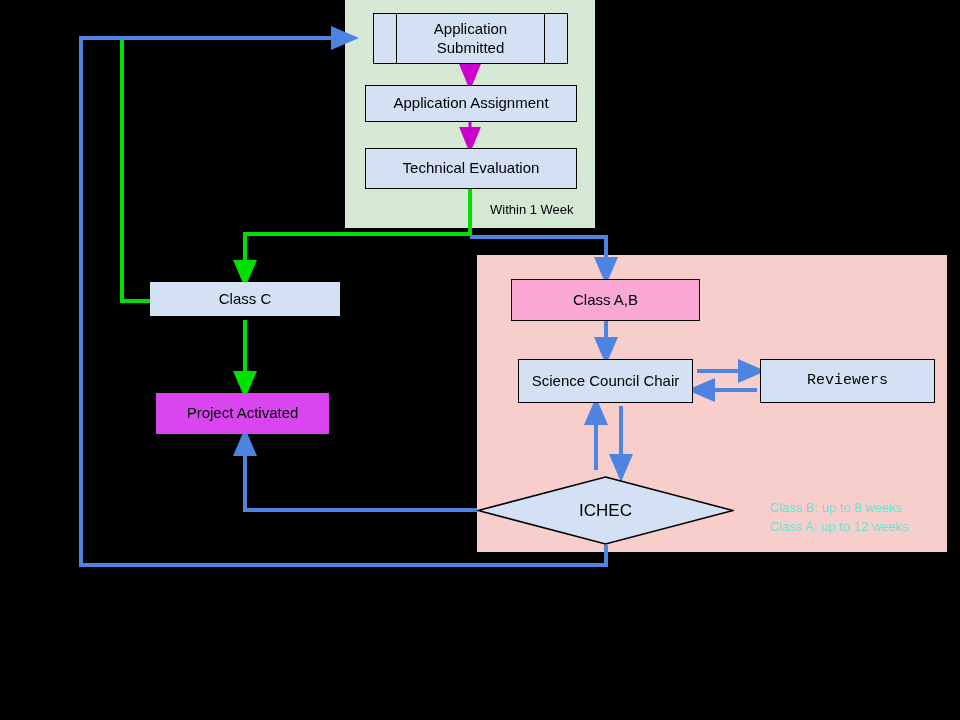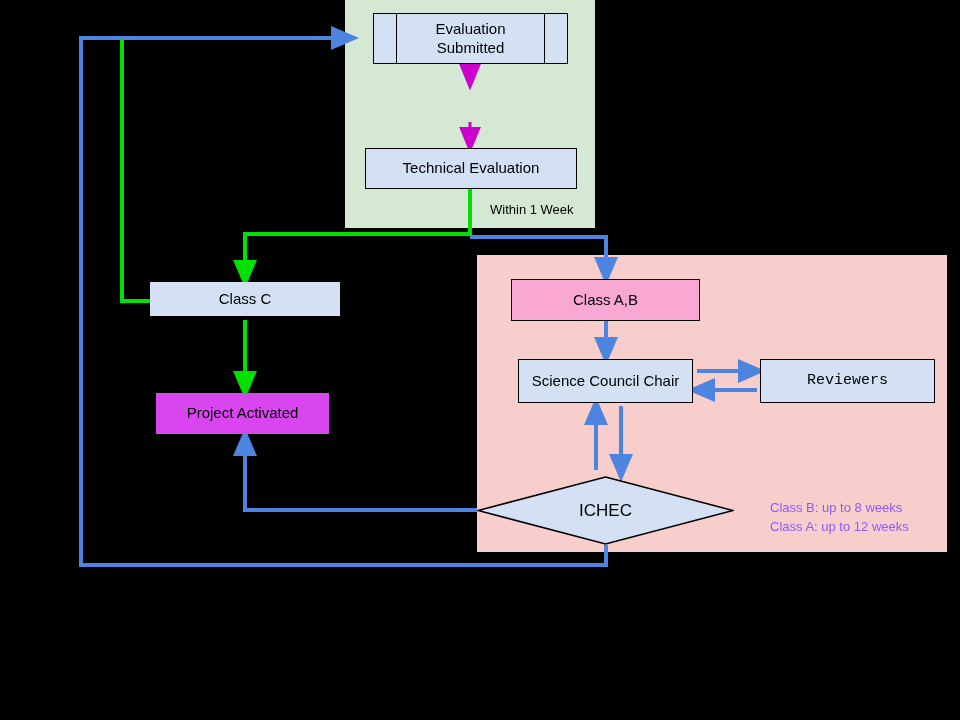--- a/index.html
+++ b/index.html
@@ -54,21 +54,21 @@
     left: 0; right: 0; top: 0; bottom: 0;
     display: flex;
     align-items: center;
     justify-content: center;
     font-size: 17px;
     color: #000;
     pointer-events: none;
   }
   .note {
     position: absolute;
-    color: #8b5cf6;
+    color: #5eead4;
     font-size: 13px;
     line-height: 1.45;
     white-space: pre-line;
   }
   .caption {
     position: absolute;
     color: #000000;
     font-size: 13px;
   }
   svg.edges {
@@ -125,24 +125,27 @@
     <path d="M596,470 L596,411" stroke="#4d84e0" stroke-width="4" fill="none" marker-end="url(#arrow-blue)"></path>
 
     <path d="M477,510 L245,510 L245,442" stroke="#4d84e0" stroke-width="4" fill="none" marker-end="url(#arrow-blue)"></path>
 
     <path d="M606,545 L606,565 L81,565 L81,38 L345,38" stroke="#4d84e0" stroke-width="4" fill="none" marker-end="url(#arrow-blue)"></path>
   </svg>
 
   <div class="node bordered" id="node-application-submitted" style="left: 373px; top: 13px; width: 195px; height: 51px; background: rgb(212, 225, 245);">
     <div class="predef-bar" style="left:22px;"></div>
     <div class="predef-bar" style="right:22px;"></div>
-    <span style="white-space:pre-line; position:relative;">Evaluation
+    <span style="white-space:pre-line; position:relative;">Application
 Submitted</span>
   </div>
 
+  <div class="node bordered" id="node-application-assignment" style="left: 365px; top: 85px; width: 212px; height: 37px; background: rgb(212, 225, 245);">
+    <span>Application Assignment</span>
+  </div>
 
   <div class="node bordered" id="node-technical-evaluation" style="left: 365px; top: 148px; width: 212px; height: 41px; background: rgb(212, 225, 245);">
     <span>Technical Evaluation</span>
   </div>
 
   <div class="node noborder" id="node-class-c" style="left: 150px; top: 282px; width: 190px; height: 34px; background: rgb(212, 225, 245);">
     <span>Class C</span>
   </div>
 
   <div class="node noborder cyan" id="node-project-activated" style="left: 156px; top: 393px; width: 173px; height: 41px; background: #d946ef;">

